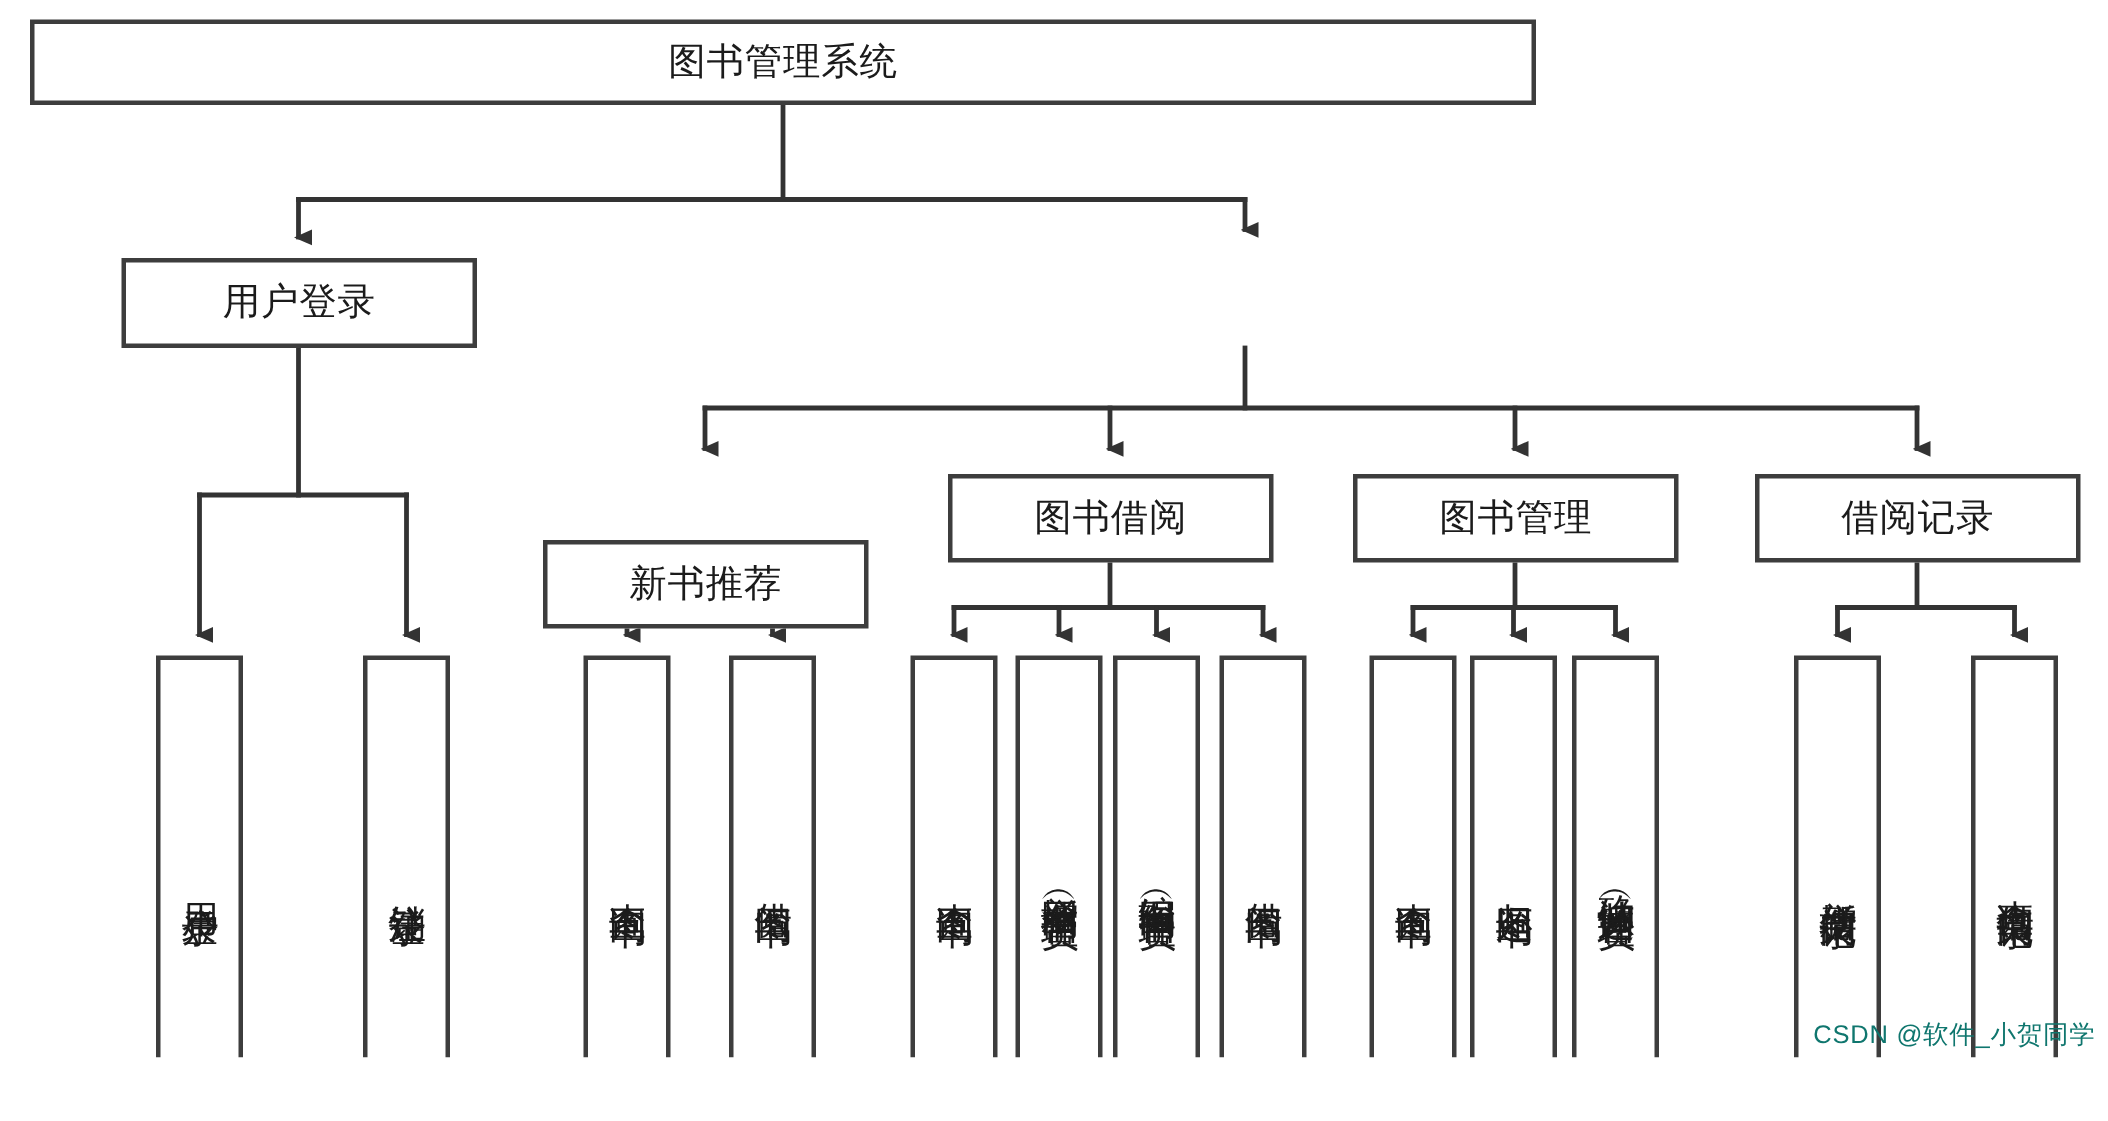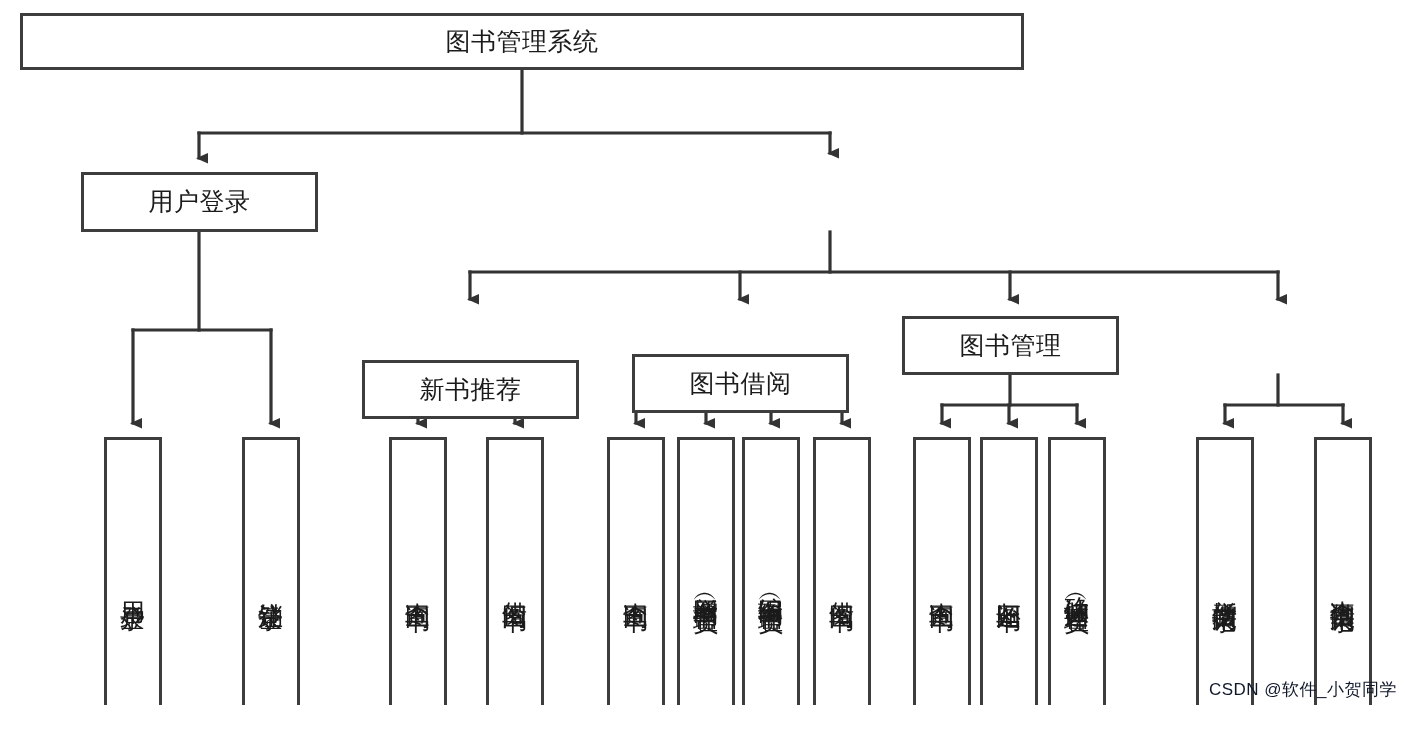--- a/index.html
+++ b/index.html
@@ -61,21 +61,21 @@
     line-height: 1.12;
     letter-spacing: 2px;
     white-space: nowrap;
     max-height: 100%;
   }
   #watermark {
     position: absolute;
     right: 8px;
     bottom: 4px;
     font-size: 17px;
-    color: #0f172a;
+    color: #0f766e;
     letter-spacing: 0.5px;
     z-index: 3;
     white-space: nowrap;
   }
 </style>
 </head>
 <body>
 
 <div id="canvas">
 
@@ -133,26 +133,29 @@
     <span class="label">图书管理系统</span>
   </div>
 
   <div class="node h" style="left:81px; top:172px; width:237px; height:60px;">
     <span class="label">用户登录</span>
   </div>
 
   <div class="node h" style="left:362px; top:316px; width:217px; height:59px;margin-top:44px;">
     <span class="label">新书推荐</span>
   </div>
-  <div class="node h" style="left:632px; top:316px; width:217px; height:59px;margin-top:38px;">
+  <div class="node h" style="left:632px; top:316px; width:217px; height:59px;">
     <span class="label">图书借阅</span>
   </div>
   <div class="node h" style="left:902px; top:316px; width:217px; height:59px;">
     <span class="label">图书管理</span>
   </div>
+  <div class="node h" style="left:1170px; top:316px; width:217px; height:59px;">
+    <span class="label">借阅记录</span>
+  </div>
 
   <div class="node v" style="left:104px; top:437px; width:58px; height:298px;">
     <span class="label">用户登录</span>
   </div>
   <div class="node v" style="left:242px; top:437px; width:58px; height:298px;">
     <span class="label">注销登录</span>
   </div>
 
   <div class="node v" style="left:389px; top:437px; width:58px; height:298px;">
     <span class="label">查询图书</span>

